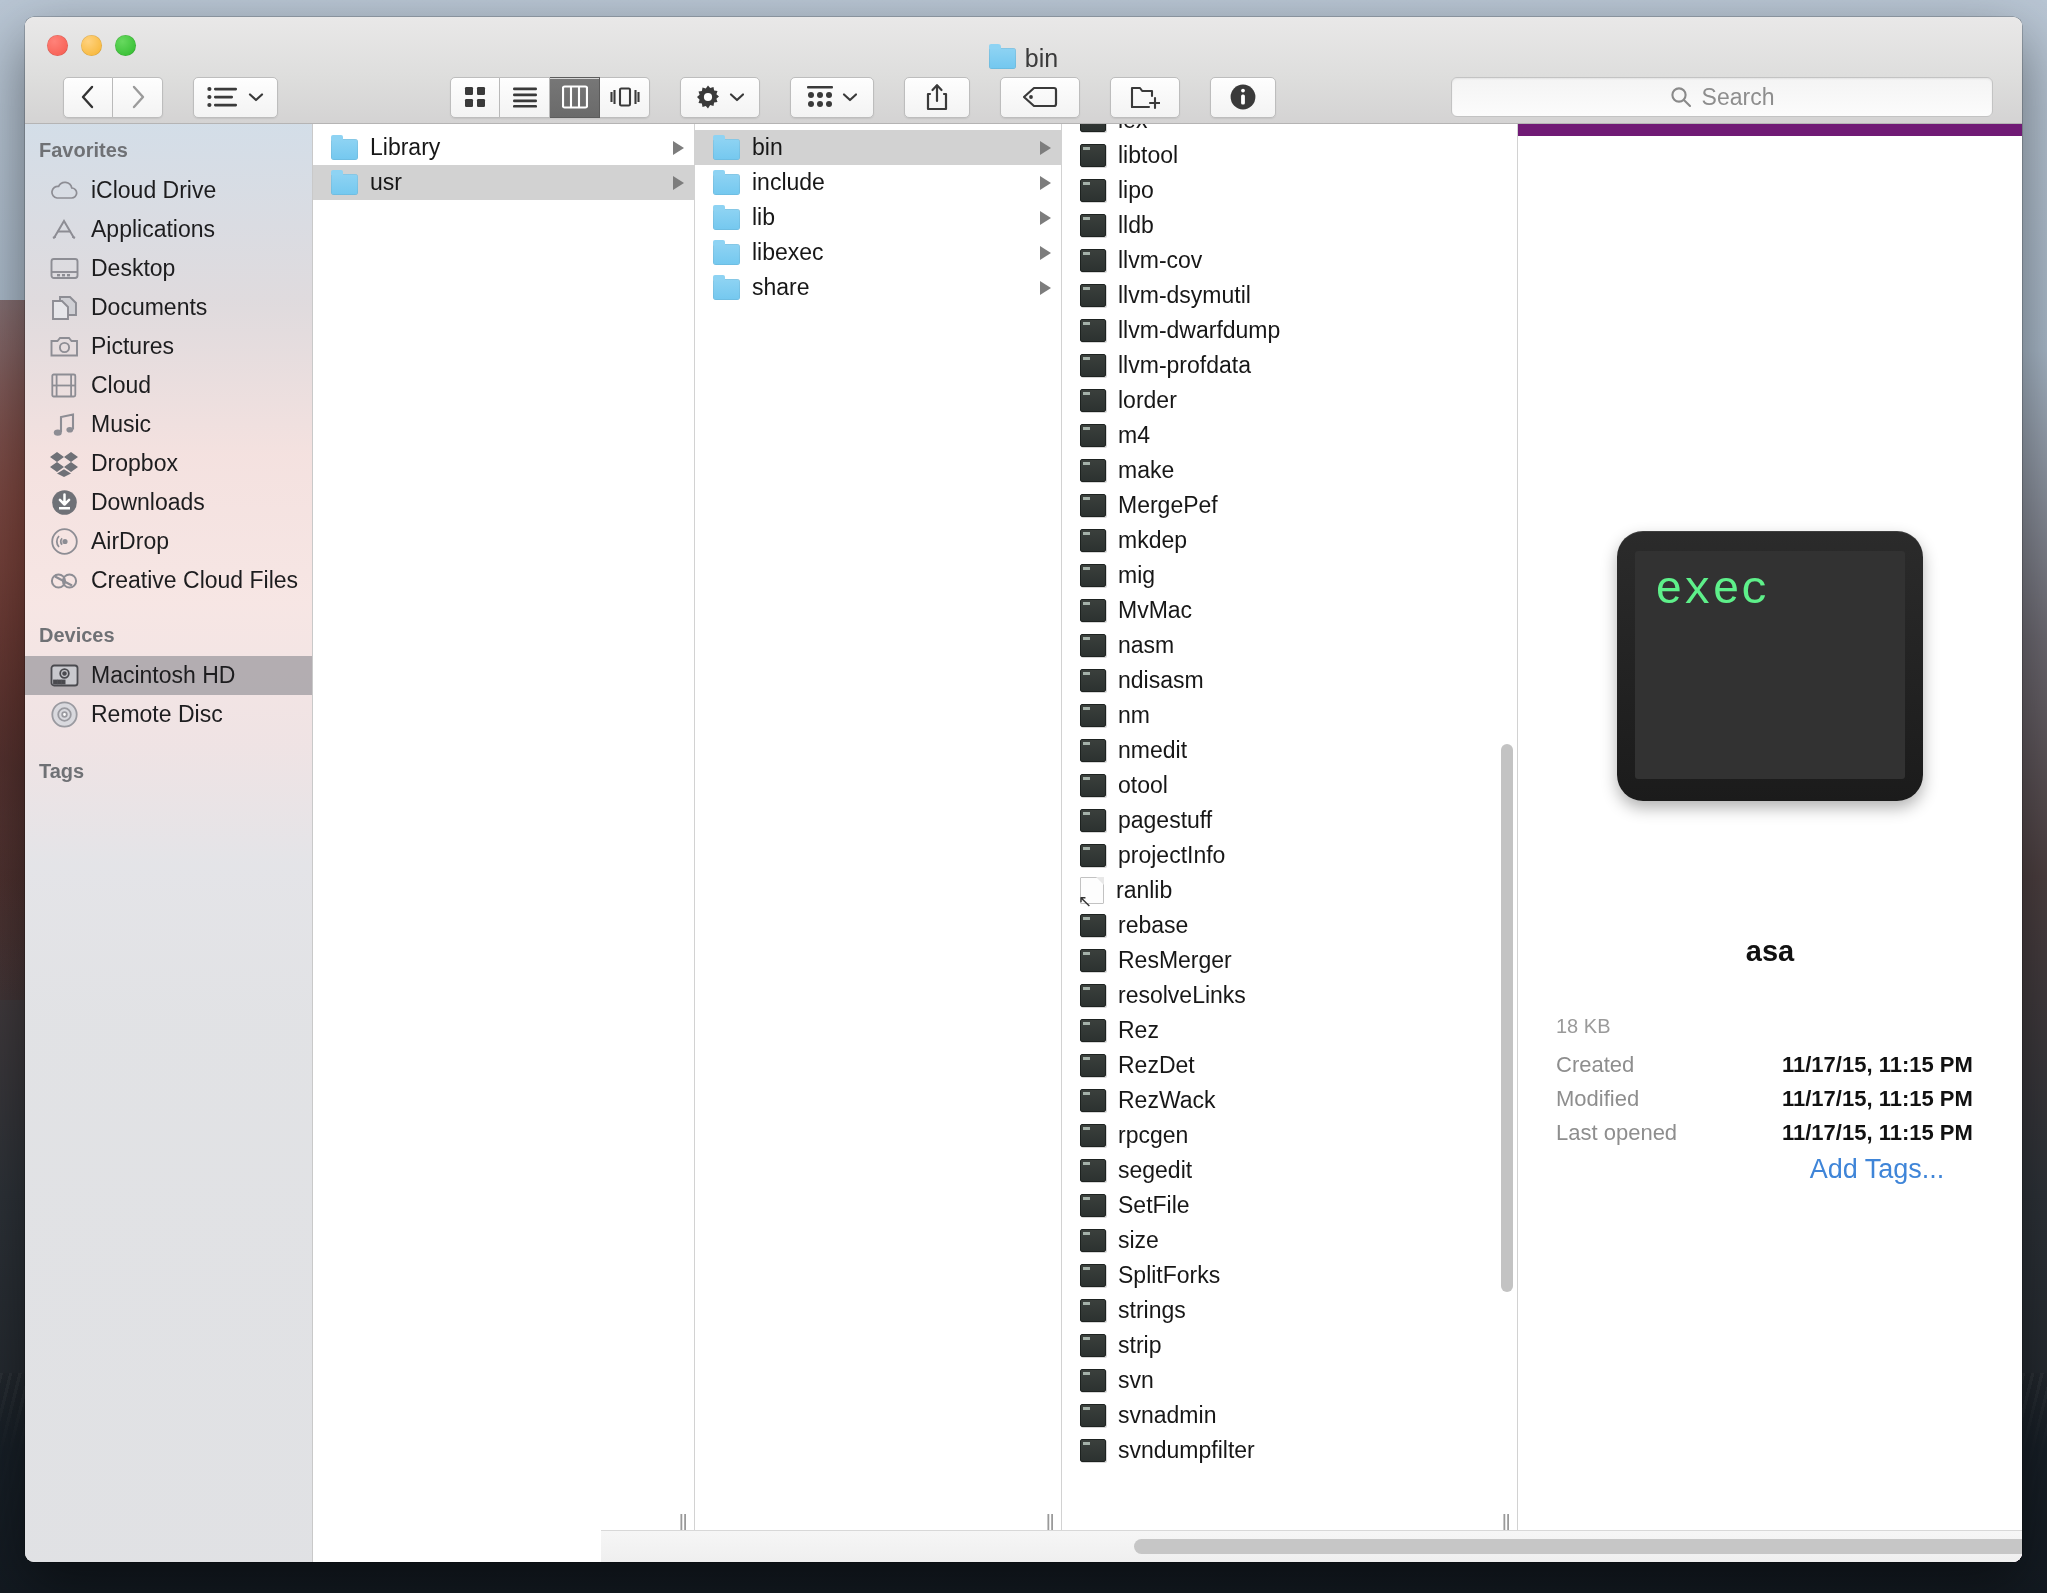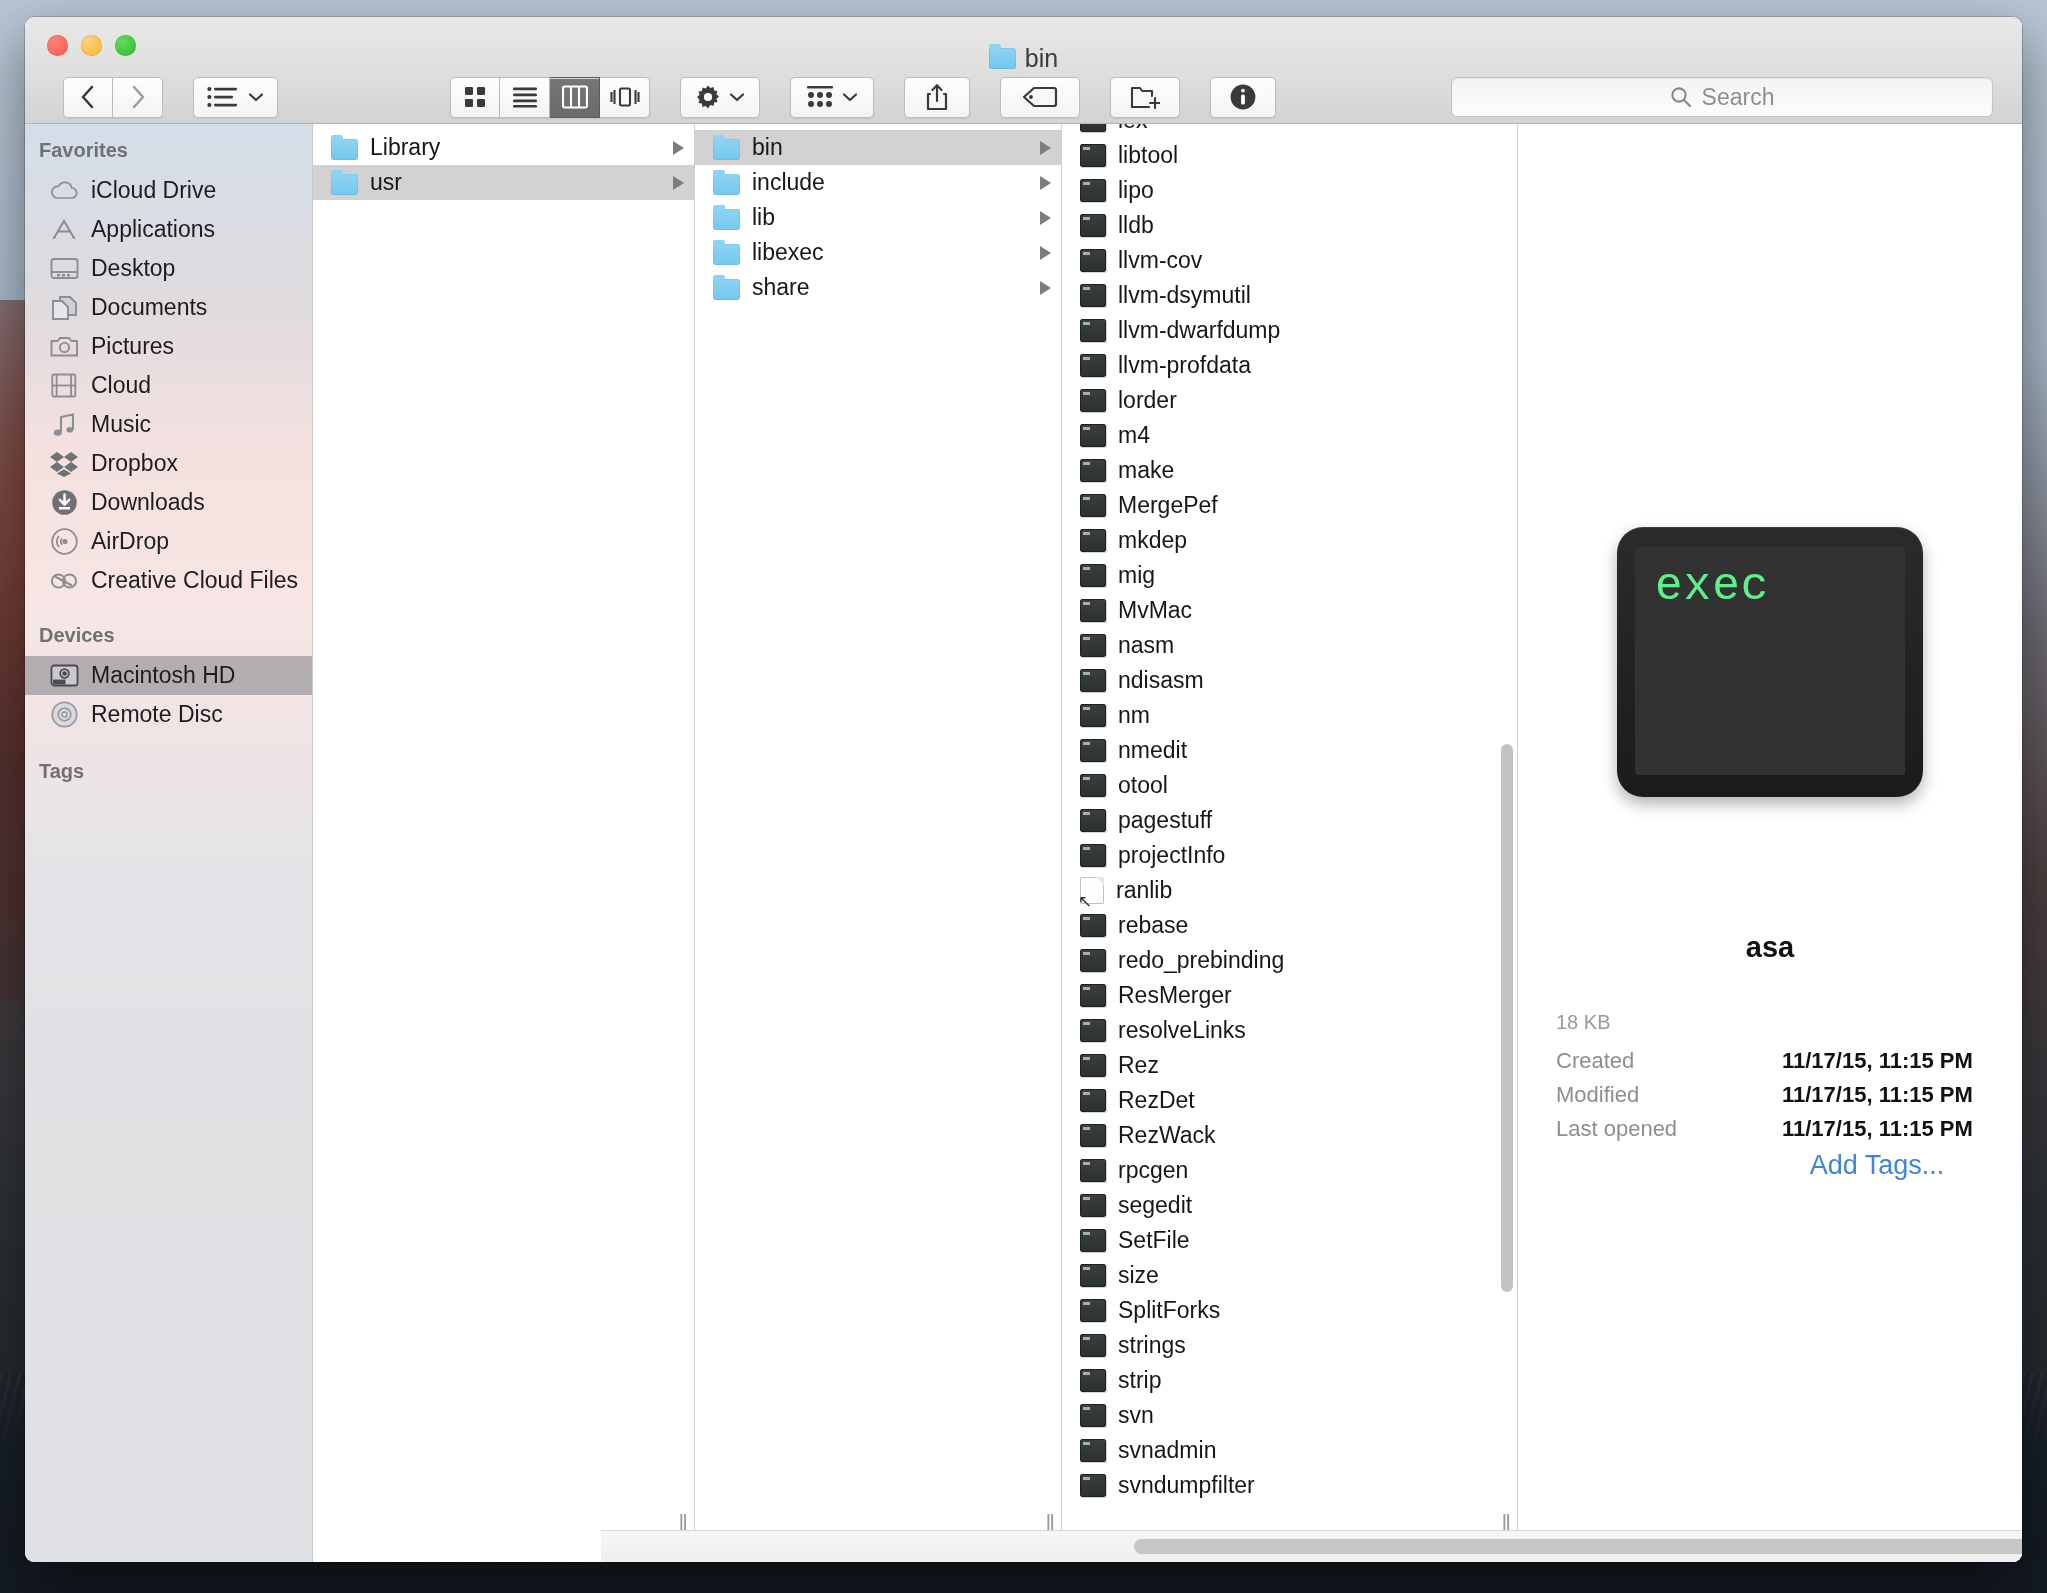--- a/index.html
+++ b/index.html
@@ -171,21 +171,21 @@
   .col {
     position: relative;
     border-right: 1px solid #d2d2d2;
     background: #fff;
     overflow: hidden;
     padding-top: 6px;
   }
   .col-1 { width: 382px; flex: 0 0 382px; }
   .col-2 { width: 367px; flex: 0 0 367px; }
   .col-3 { width: 456px; flex: 0 0 456px; }
-  .col-preview { flex: 1 1 auto; border-right: none; padding-top: 8px; }
+  .col-preview { flex: 1 1 auto; border-right: none; padding-top: 0; margin-top: 12px; }
 
   .row {
     display: flex; align-items: center;
     height: 35px; padding: 0 10px 0 18px;
     font-size: 23px; color: #171717;
     cursor: default; gap: 12px;
   }
   .row.selected { background: #d2d2d2; }
   .row .nm { flex: 1 1 auto; white-space: nowrap; overflow: hidden; }
   .disclosure {
@@ -788,24 +788,20 @@
             <div class="row">
               <span class="alias-ic"></span>
               <span class="nm">ranlib</span>
             </div>
             <div class="row">
               <span class="exec-ic"></span>
               <span class="nm">rebase</span>
             </div>
             <div class="row">
               <span class="exec-ic"></span>
-              <span class="nm">redo_prebinding</span>
-            </div>
-            <div class="row">
-              <span class="exec-ic"></span>
               <span class="nm">ResMerger</span>
             </div>
             <div class="row">
               <span class="exec-ic"></span>
               <span class="nm">resolveLinks</span>
             </div>
             <div class="row">
               <span class="exec-ic"></span>
               <span class="nm">Rez</span>
             </div>

